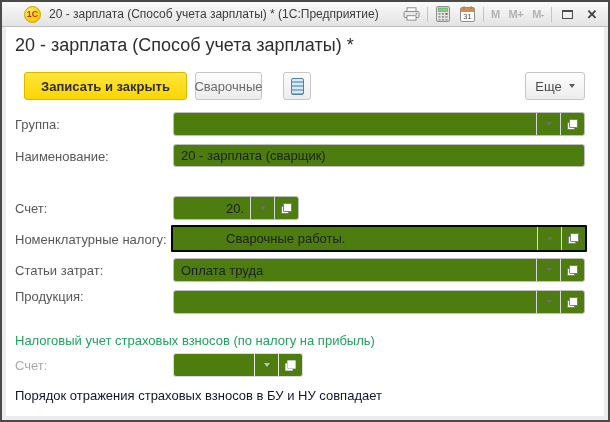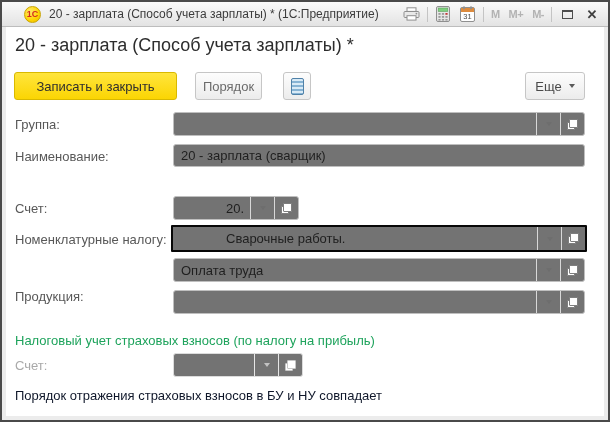--- a/index.html
+++ b/index.html
@@ -27,38 +27,38 @@
   
   .edge { position:absolute; background:#ececec; z-index:1; }
   .edge-l { left:2px; top:27px; bottom:2px; width:4px; }
   .edge-r { right:2px; top:27px; bottom:2px; width:4px; }
   .edge-b { left:2px; right:2px; bottom:2px; height:4px; }
 
   
   .page-title { position:absolute; left:15px; top:35px; font-size:18px; color:#2d2d2d; z-index:2; }
   .btn { position:absolute; top:72px; height:28px; border-radius:3px; font-size:13px;
     display:flex; align-items:center; justify-content:center; cursor:pointer; z-index:2; }
-  .btn-primary { left:14px; width:163px; background:linear-gradient(#ffe53d,#fbd503);
-    border:1px solid #d9b900; color:#2e2e2e; font-weight:normal; }
+  .btn-primary { left:24px; width:163px; background:linear-gradient(#ffe53d,#fbd503);
+    border:1px solid #d9b900; color:#2e2e2e; font-weight:bold; }
   .btn-plain { background:linear-gradient(#fdfdfd,#ececec); border:1px solid #c6c6c6; color:#6b6b6b; }
   .btn-save { left:195px; width:67px; }
   .btn-list { left:283px; width:28px; }
   .btn-more { left:525px; width:60px; color:#4a4a4a; gap:7px; }
   .list-glyph { width:13px; height:17px; border:1px solid #4f81a8; border-radius:2px;
     background:repeating-linear-gradient(180deg,#d8eaf6 0 2px,#86b3d4 2px 4px); }
   .dd-caret { width:0; height:0; border-left:3.5px solid transparent; border-right:3.5px solid transparent;
     border-top:4px solid #5a5a5a; }
 
   
   .flabel { position:absolute; left:15px; font-size:13px; color:#585858; z-index:2; white-space:nowrap; }
   .flabel.dis { color:#a9a9a9; }
   .section-title { position:absolute; left:15px; font-size:13px; color:#1ea35c; z-index:2; white-space:nowrap; }
   .note { position:absolute; left:15px; font-size:13px; color:#0f172a; z-index:2; white-space:nowrap; }
 
-  .combo { position:absolute; display:flex; align-items:stretch; background:#737373;
+  .combo { position:absolute; display:flex; align-items:stretch; background:#4d7c0f;
     border:1px solid #bfbfbf; border-radius:3px; height:24px; z-index:2; }
   .combo input { flex:1; min-width:0; border:none; outline:none; background:transparent;
     padding:0 7px; font-family:"Liberation Sans", sans-serif; font-size:13px; color:#1f1f1f; }
   .cbtn { width:24px; display:flex; align-items:center; justify-content:center;
     border-left:1px solid #d8d8d8; cursor:pointer; }
   .arr { width:0; height:0; border-left:3.5px solid transparent; border-right:3.5px solid transparent;
     border-top:4px solid #6e6e6e; }
   .openglyph { position:relative; width:11px; height:11px; }
   .openglyph::before { content:""; position:absolute; left:0; bottom:0; width:6px; height:6px;
     border:1px solid #7e7e7e; border-radius:1px; background:#fff; }
@@ -130,21 +130,21 @@
     </div>
   </div>
 
   <div class="edge edge-l"></div>
   <div class="edge edge-r"></div>
   <div class="edge edge-b"></div>
 
   <div class="page-title">20 - зарплата (Способ учета зарплаты) *</div>
 
   <div class="btn btn-primary">Записать и закрыть</div>
-  <div class="btn btn-plain btn-save">Порядок</div>
+  <div class="btn btn-plain btn-save">Сварочные</div>
   <div class="btn btn-plain btn-list">
     <span class="list-glyph"></span>
   </div>
   <div class="btn btn-plain btn-more">
     <span>Еще</span>
     <span class="dd-caret"></span>
   </div>
 
   <div class="flabel" style="top:117px;">Группа:</div>
   <div class="combo" style="left:173px; top:112px; width:412px;">
@@ -178,20 +178,21 @@
   <div class="combo focused" style="left:171px; top:225px; width:416px;">
     <input value="Сварочные работы." style="">
     <div class="cbtn">
         <span class="arr"></span>
       </div>
     <div class="cbtn">
         <span class="openglyph"></span>
       </div>
   </div>
 
+  <div class="flabel" style="top:263px;">Статьи затрат:</div>
   <div class="combo" style="left:173px; top:258px; width:412px;">
     <input value="Оплата труда" style="">
     <div class="cbtn">
         <span class="arr"></span>
       </div>
     <div class="cbtn">
         <span class="openglyph"></span>
       </div>
   </div>
 

